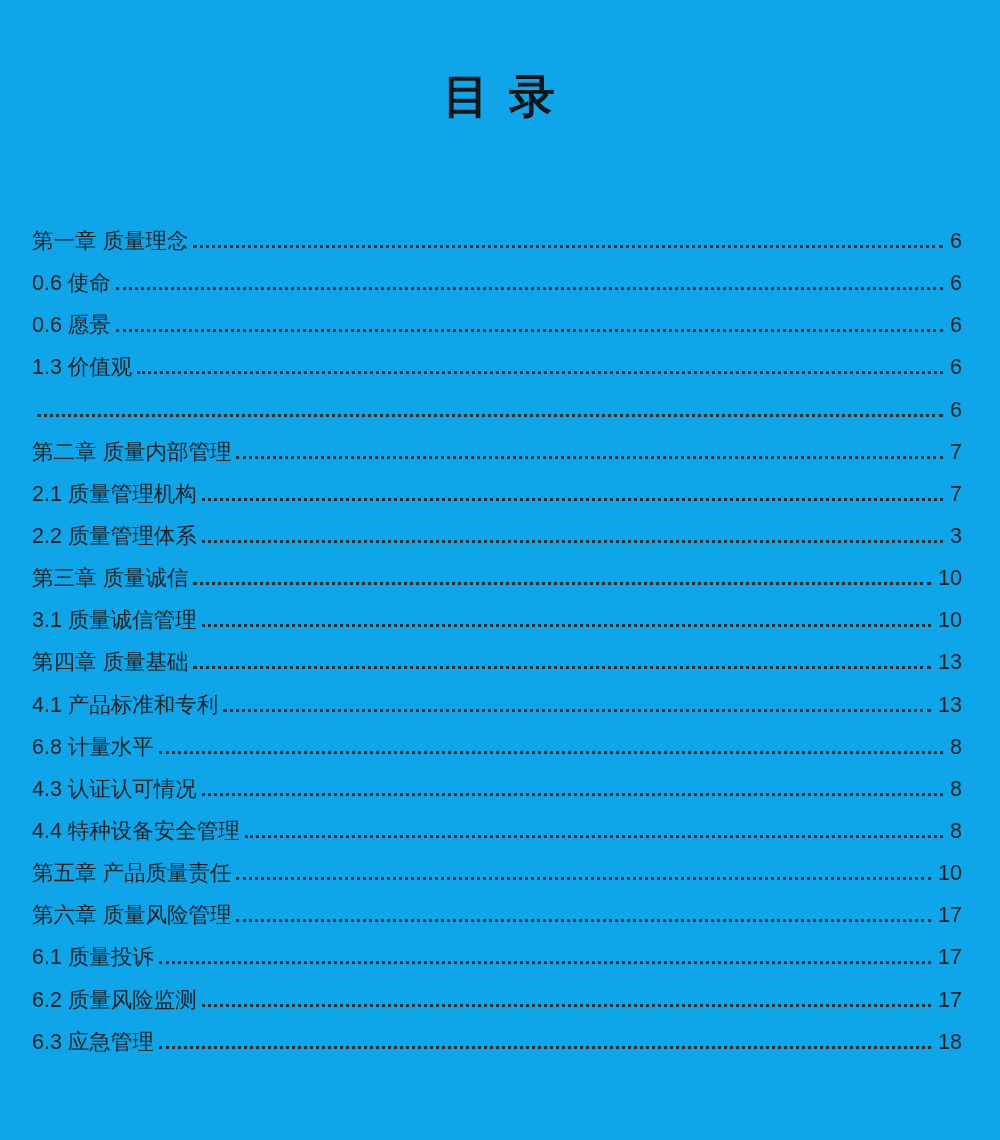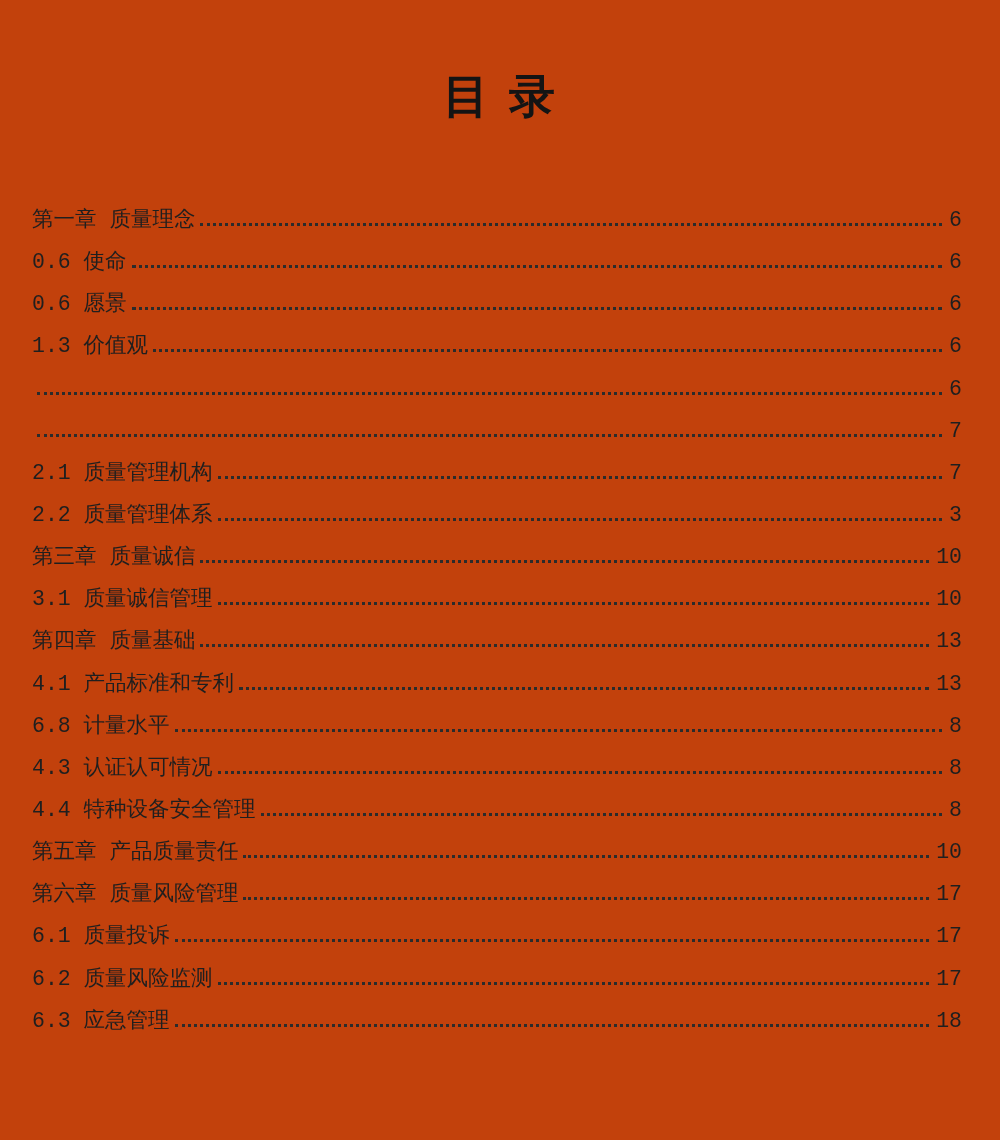--- a/index.html
+++ b/index.html
@@ -6,40 +6,39 @@
   html, body {
     width: 1000px; height: 1140px;
     background: #ffffff;
     font-family: "Liberation Sans", "DejaVu Sans", sans-serif;
     color: #1f1f1f;
     overflow: hidden;
   }
   .page {
     position: relative;
     width: 1000px; height: 1140px;
-    background: #c2410c;
+    background: #0ea5e9;
   }
   .doc-title {
     position: absolute;
     top: 66px; left: 0;
     width: 100%;
     text-align: center;
     font-family: "DejaVu Serif", "Liberation Serif", serif;
     font-weight: 700;
     font-size: 46px;
     letter-spacing: 2px;
     color: #141414;
     white-space: pre;
   }
   .toc {
     position: absolute;
-    top: 201px;
+    top: 222px;
     left: 32px;
     right: 38px;
-    font-family: Liberation Mono, monospace;
   }
   .toc-row {
     display: flex;
     align-items: baseline;
     height: 42.15px;
     padding-top: 7px;
     cursor: pointer;
   }
   .toc-label {
     white-space: nowrap;
@@ -93,20 +92,21 @@
       <span class="toc-leader"></span>
       <span class="toc-page">6</span>
     </div>
 
     <div class="toc-row">
       <span class="toc-leader"></span>
       <span class="toc-page">6</span>
     </div>
 
     <div class="toc-row">
+      <span class="toc-label">第二章 质量内部管理</span>
       <span class="toc-leader"></span>
       <span class="toc-page">7</span>
     </div>
 
     <div class="toc-row">
       <span class="toc-label">2.1 质量管理机构</span>
       <span class="toc-leader"></span>
       <span class="toc-page">7</span>
     </div>
 

